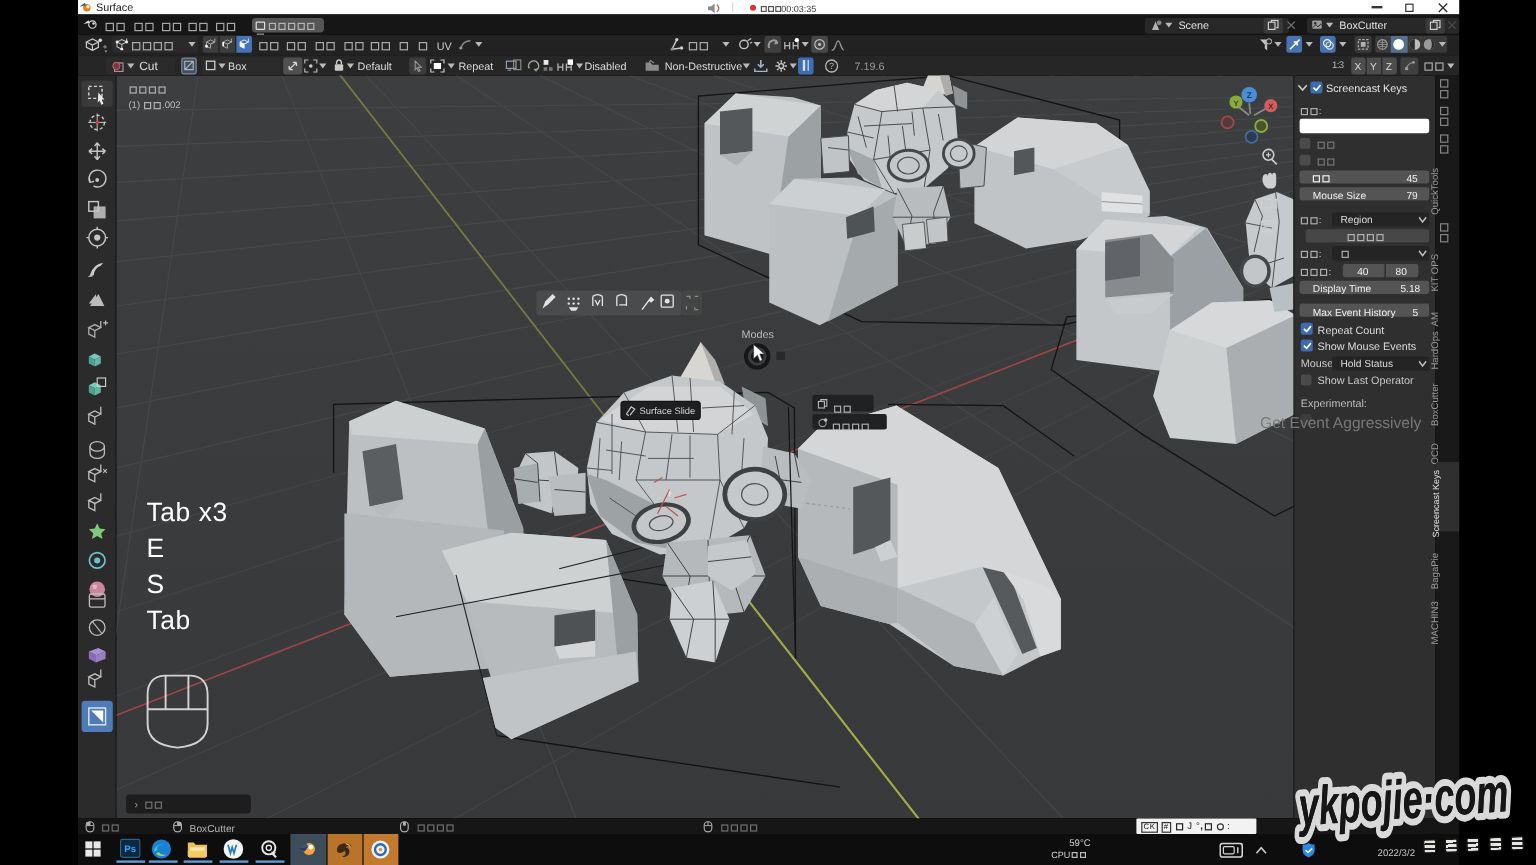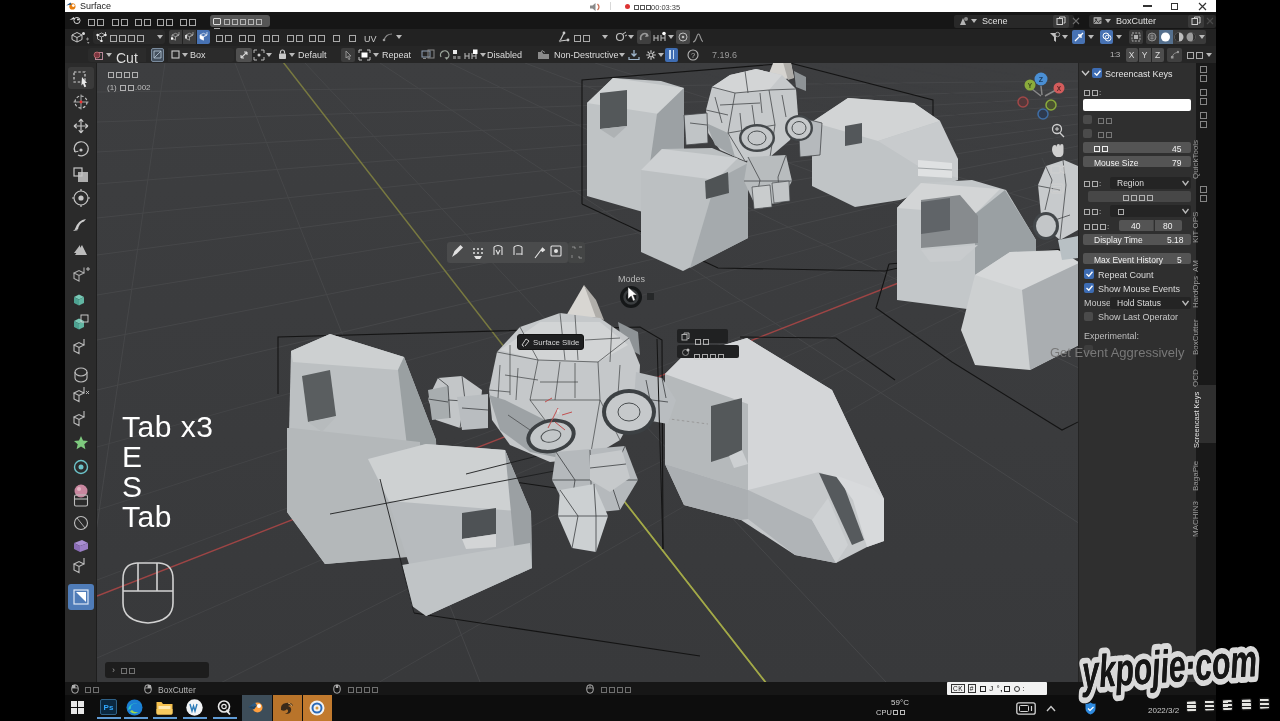--- a/index.html
+++ b/index.html
@@ -202,21 +202,21 @@
 </div>
 
 <div class="a" style="left:65px;top:46px;width:1151px;height:17px;background:#262626"></div>
 <div id="row4">
 <div class="a" style="left:88px;top:47.5px;width:58px;height:14px;background:#2b2b2b;border-radius:3px 0 0 3px"></div>
 <svg class="a" style="left:93px;top:49.5px" width="11" height="11" viewBox="0 0 11 11">
       <rect x="2.5" y="2.5" width="7" height="7" fill="none" stroke="#b8889a" stroke-width="1"></rect>
       <circle cx="4" cy="5" r="3" fill="#7d3540" stroke="#c77" stroke-width="0.7"></circle>
     </svg>
 <span class="car a" style="left:106px;top:53px"></span>
-<div class="a" style="left:116px;top:50px;font-size:14px;color:#ddd">Cut</div>
+<div class="a" style="left:116px;top:50px;font-size:10px;color:#ddd">Cut</div>
 <div class="a" style="left:151px;top:47.5px;width:13px;height:14px;background:#44505e;border:1px solid #7a8b9d;border-radius:2px"></div>
 <svg class="a" style="left:153px;top:50px" width="9" height="9" viewBox="0 0 9 9">
       <path d="M1,1 h7 v7 h-7 z M1,8 L8,1" fill="none" stroke="#aebdcc" stroke-width="0.9"></path>
     </svg>
 <div class="a" style="left:168px;top:47.5px;width:66px;height:14px;background:#2b2b2b;border-radius:0 3px 3px 0"></div>
 <svg class="a" style="left:171px;top:50px" width="9" height="9" viewBox="0 0 9 9">
       <rect x="1" y="1" width="7" height="7" fill="none" stroke="#ccc" stroke-width="1.1"></rect>
     </svg>
 <span class="car a" style="left:182px;top:53px"></span>
 <div class="a" style="left:190px;top:50px;font-size:9px;color:#ddd">Box</div>
@@ -727,21 +727,21 @@
       <rect x="1" y="2.5" width="5" height="5.5" fill="none" stroke="#bbb" stroke-width="0.9"></rect>
       <path d="M3,2.5 v-1.5 h5 v5.5 h-1.5" fill="none" stroke="#bbb" stroke-width="0.9"></path>
     </svg>
 <div class="a" style="left:694px;top:332px"><i class="c s"></i><i class="c s"></i></div>
 <div class="a" style="left:677px;top:345px;width:62px;height:13px;background:#202122;border-radius:2px"></div>
 <svg class="a" style="left:681px;top:347.5px" width="9" height="9" viewBox="0 0 9 9">
       <circle cx="4.5" cy="4.5" r="3" fill="none" stroke="#9a9a9a" stroke-width="0.9"></circle>
       <circle cx="7" cy="2" r="1.5" fill="#bbb"></circle>
     </svg>
 <div class="a" style="left:693px;top:347.5px"><i class="c s"></i><i class="c s"></i><i class="c s"></i><i class="c s"></i></div>
-<div class="a" style="left:122px;top:412px;font-size:30px;line-height:30px;color:#fff;letter-spacing:0.5px">Tab x3<br>E<br>S<br>Tab</div>
+<div class="a" style="left:122px;top:412px;font-size:22px;line-height:30px;color:#fff;letter-spacing:0.5px">Tab x3<br>E<br>S<br>Tab</div>
 <svg class="a" style="left:120px;top:561px" width="56" height="64" viewBox="0 0 56 64">
       <g fill="none" stroke="#d2d2d2" stroke-width="1.6">
         <path d="M3,18 q0,-15 14,-16 l22,0 q14,1 14,16 l0,24 q0,18 -25,20 q-25,-2 -25,-20 z"></path>
         <path d="M3,30 h50 M18,2 v28 M37,2 v28"></path>
       </g>
     </svg>
 <div class="a" style="left:105px;top:662px;width:104px;height:16px;background:#1d1d1d;border-radius:3px"></div>
 <div class="a" style="left:112px;top:665px;font-size:9px;color:#9a9a9a">›&nbsp;&nbsp;<i class="c s d"></i><i class="c s d"></i></div>
 </div>
 

